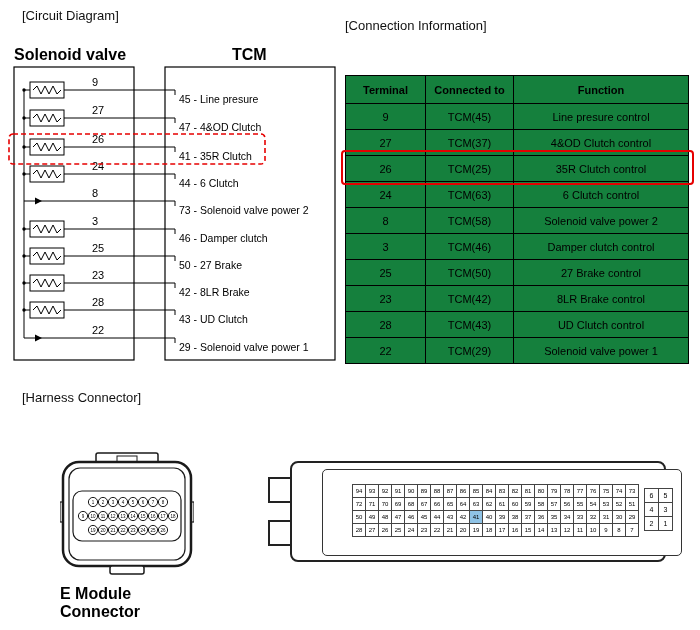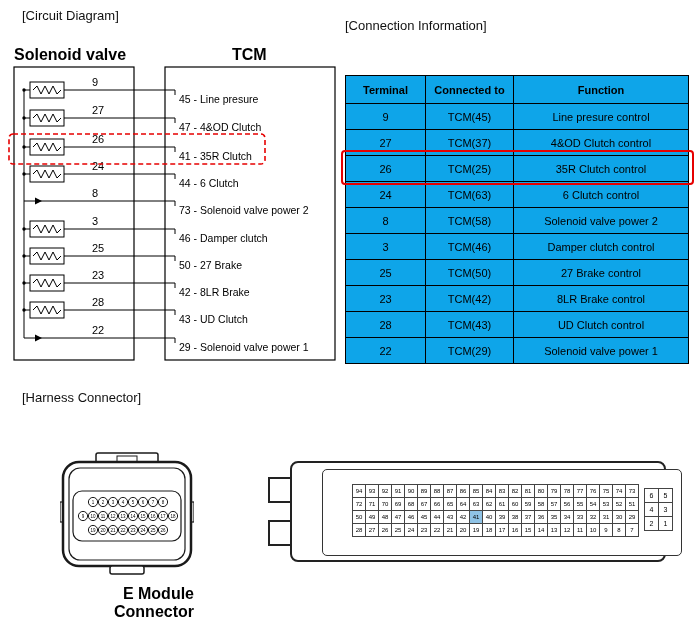--- a/index.html
+++ b/index.html
@@ -10,39 +10,39 @@
   .bold-label{font-size:16px;font-weight:bold;color:#000;}
   svg{font-family:"Liberation Sans",sans-serif;}
   .wire{stroke:#000;stroke-width:1;fill:none;}
   .boxline{fill:none;stroke:#000;stroke-width:1.2;}
   .coilbox{fill:none;stroke:#000;stroke-width:1;}
   .tnum{font-size:11px;fill:#000;}
   .plabel{font-size:10.5px;fill:#000;}
   .redbox-svg{fill:none;stroke:#e60000;stroke-width:1.6;stroke-dasharray:5,3;}
   
   table.conn{border-collapse:collapse;table-layout:fixed;width:343px;font-size:11px;}
-  table.conn th,table.conn td{border:1px solid #000;text-align:center;padding:0;background:#0ea5e9;}
+  table.conn th,table.conn td{border:1px solid #000;text-align:center;padding:0;background:#15803d;}
   table.conn th{height:27px;font-weight:bold;}
   table.conn td{height:25px;}
   .col-terminal{width:80px;}.col-connected{width:88px;}.col-function{width:175px;}
   .tbl-redbox{border:2px solid #e60000;border-radius:4px;pointer-events:none;}
   
   .shape{fill:#fff;stroke:#1a1a1a;}
   .epin{fill:#fff;stroke:#000;stroke-width:0.9;}
   .epnum{font-size:4.5px;fill:#000;}
   .tcm-tab{position:absolute;width:26px;height:22px;border:2px solid #222;background:#fff;}
   .tcm-body{position:absolute;left:22px;top:0;width:372px;height:97px;border:2px solid #222;border-radius:8px;background:#fff;}
   .tcm-inner{position:absolute;left:30px;top:6px;width:358px;height:85px;border:1.5px solid #333;border-radius:5px;background:#fff;}
   .pingrid{position:absolute;display:grid;gap:1px;background:#444;padding:1px;width:max-content;}
   .pingrid.main{left:60px;top:21px;grid-template-columns:repeat(22,12px);grid-auto-rows:12px;}
   .pingrid.side{left:352px;top:25px;grid-template-columns:repeat(2,13px);grid-auto-rows:13px;}
   .pcell{background:#fff;font-size:6px;line-height:12px;text-align:center;overflow:hidden;}
   .pingrid.side .pcell{font-size:7px;line-height:13px;}
   .phl{background:#8fc3e6;}
-  .center-label{text-align:right;}
+  .center-label{text-align:left;}
 </style>
 </head>
 <body>
 
 <div class="canvas">
 
   <div class="abs sec-title" style="left:22px;top:8px;">[Circuit Diagram]</div>
   <div class="abs sec-title" style="left:22px;top:390px;">[Harness Connector]</div>
   <div class="abs sec-title" style="left:345px;top:18px;">[Connection Information]</div>
 

